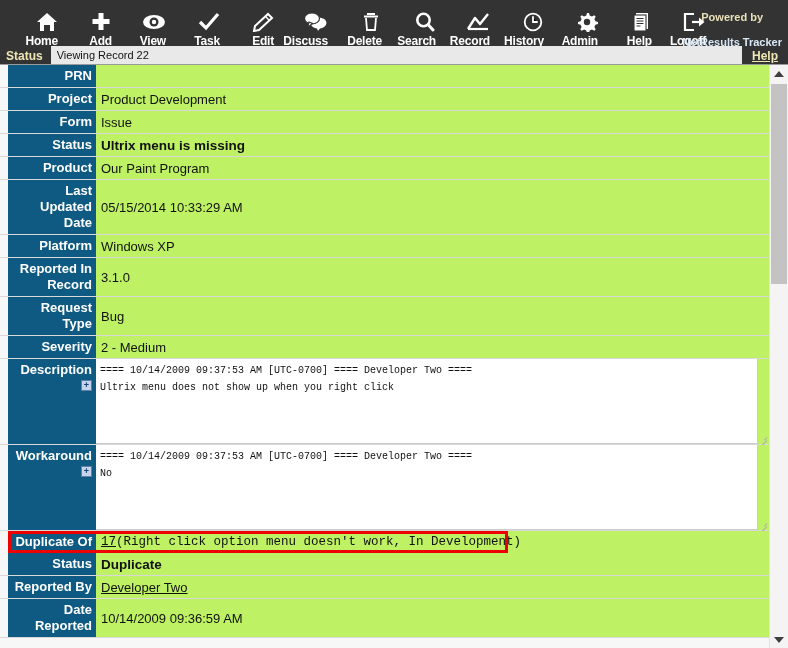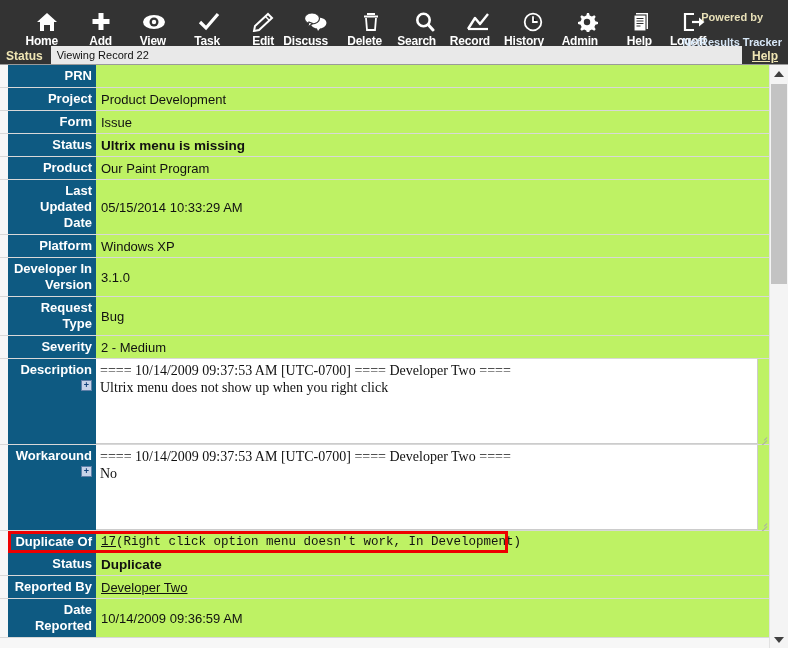--- a/index.html
+++ b/index.html
@@ -195,22 +195,22 @@
     padding: 0;
     align-items: stretch;
   }
   .ta-box {
     width: 662px;
     height: 85px;
     background: #ffffff;
     border: 1px solid #cccccc;
     border-left: none;
     border-top: none;
-    font-family: Liberation Serif, serif;
-    font-size: 14px;
+    font-family: Liberation Mono, monospace;
+    font-size: 10px;
     line-height: 17px;
     color: #111111;
     padding: 3px 4px;
     box-sizing: border-box;
     white-space: pre;
     overflow: hidden;
     position: relative;
     resize: none;
   }
   .ta-grip {
@@ -479,21 +479,21 @@
     </div>
 
     <div class="row">
       <div class="row-gutter"></div>
       <div class="lbl">Platform</div>
       <div class="val">Windows XP</div>
     </div>
 
     <div class="row">
       <div class="row-gutter"></div>
-      <div class="lbl">Developer In Version</div>
+      <div class="lbl">Reported In Record</div>
       <div class="val">3.1.0</div>
     </div>
 
     <div class="row">
       <div class="row-gutter"></div>
       <div class="lbl">Request Type</div>
       <div class="val">Bug</div>
     </div>
 
     <div class="row">

